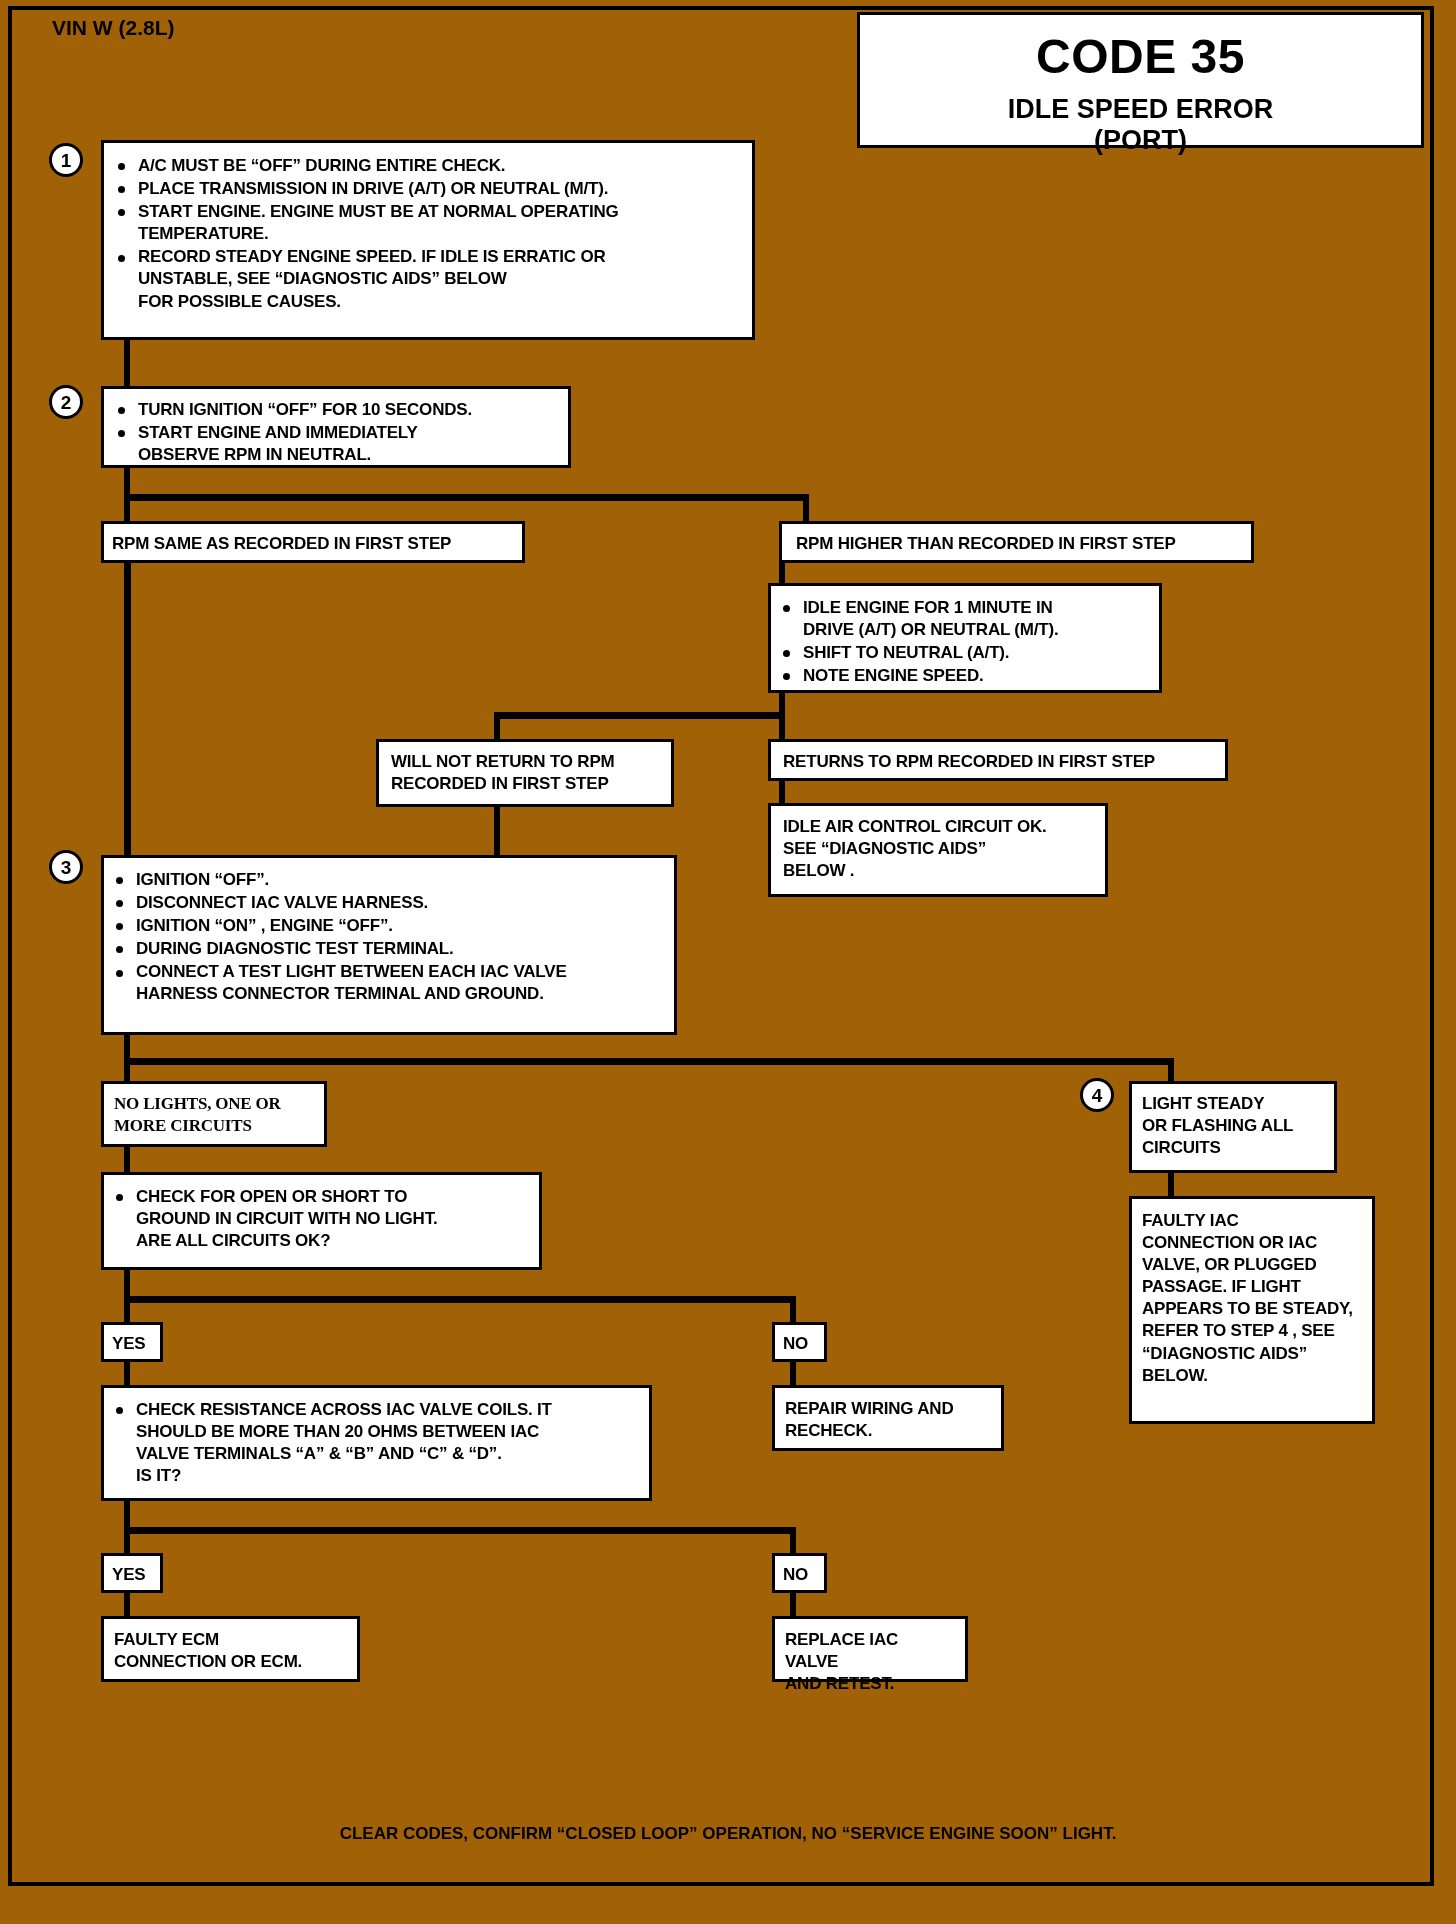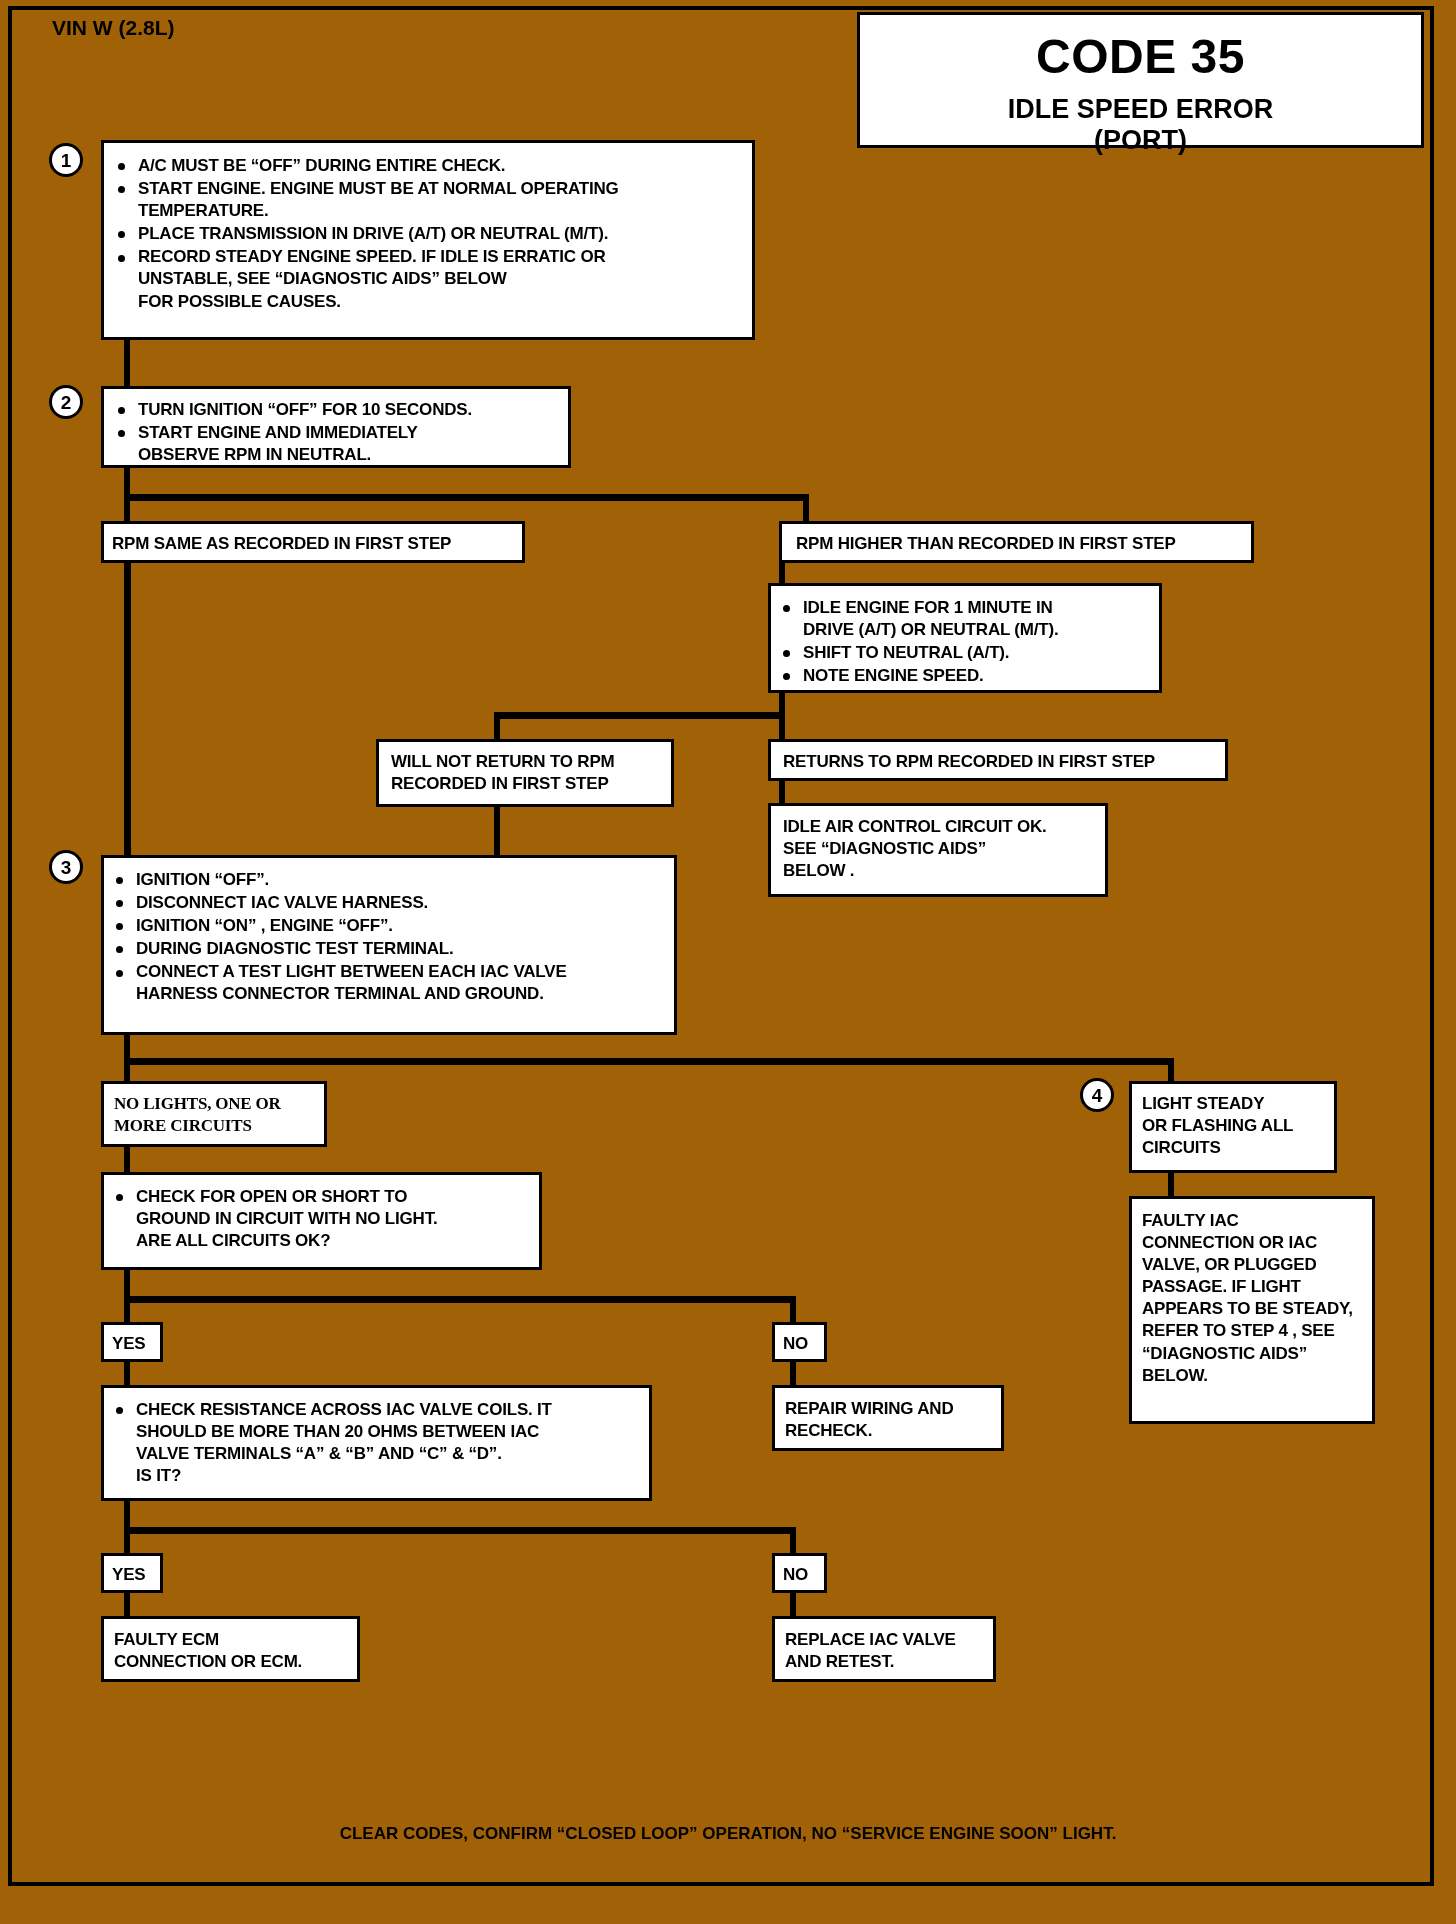--- a/index.html
+++ b/index.html
@@ -114,26 +114,26 @@
     <div class="title-sub" style="margin-top:0;">(PORT)</div>
   </div>
 
   <div class="circ" style="left:49px;top:143px;">1</div>
   <div class="box b17" style="left:101px;top:140px;width:654px;height:200px;padding:12px 8px 0 8px;">
     <ul class="bl">
       <li>
           <span class="cont">A/C MUST BE “OFF” DURING ENTIRE CHECK.</span>
         </li>
       <li>
+          <span class="cont">PLACE TRANSMISSION IN DRIVE (A/T) OR NEUTRAL (M/T).</span>
+        </li>
+      <li>
         <span class="cont">START ENGINE.  ENGINE MUST BE AT NORMAL OPERATING</span>
         <span class="cont">TEMPERATURE.</span>
       </li>
-      <li>
-          <span class="cont">PLACE TRANSMISSION IN DRIVE (A/T) OR NEUTRAL (M/T).</span>
-        </li>
       <li>
         <span class="cont">RECORD STEADY ENGINE SPEED. IF IDLE IS ERRATIC OR</span>
         <span class="cont">UNSTABLE,  SEE “DIAGNOSTIC AIDS”  BELOW</span>
         <span class="cont">FOR POSSIBLE CAUSES.</span>
       </li>
     </ul>
   </div>
 
   <div class="ln" style="left:124px;top:340px;width:6px;height:48px;"></div>
 
@@ -309,19 +309,19 @@
     <div class="plain">NO</div>
   </div>
 
   <div class="ln" style="left:124px;top:1593px;width:6px;height:32px;"></div>
   <div class="box b17" style="left:101px;top:1616px;width:259px;height:66px;padding:10px 0 0 10px;">
     <div class="plain">FAULTY ECM</div>
     <div class="plain">CONNECTION OR ECM.</div>
   </div>
 
   <div class="ln" style="left:790px;top:1593px;width:6px;height:32px;"></div>
-  <div class="box b17" style="left:772px;top:1616px;width:224px;height:66px;padding:10px 12px 0 10px;">
+  <div class="box b17" style="left:772px;top:1616px;width:196px;height:66px;padding:10px 12px 0 10px;">
     <div class="plain">REPLACE IAC VALVE</div>
     <div class="plain">AND RETEST.</div>
   </div>
 
   <div class="footer" style="left:0;top:1824px;">CLEAR CODES, CONFIRM “CLOSED LOOP” OPERATION, NO “SERVICE ENGINE SOON” LIGHT.</div>
 </div>
 
 </body></html>

